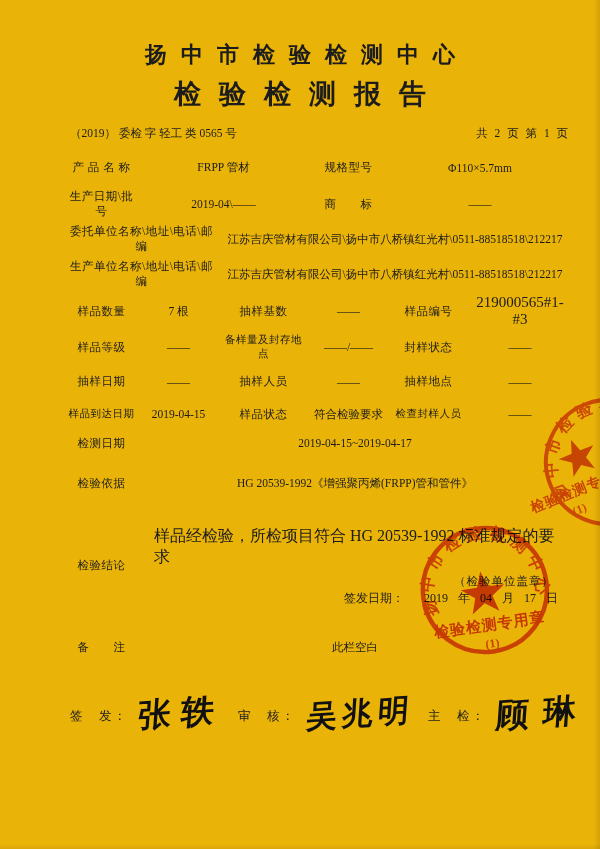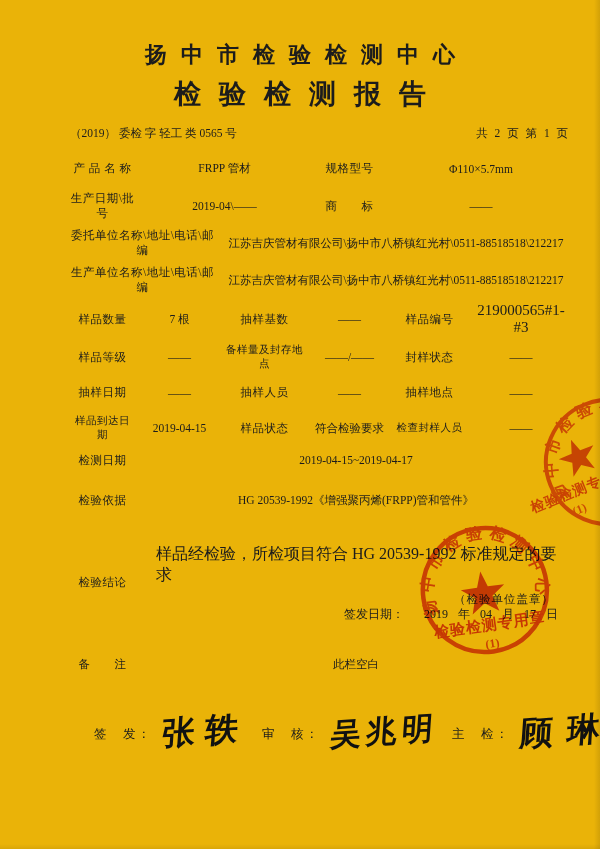--- a/index.html
+++ b/index.html
@@ -22,32 +22,32 @@
   .ref-row{display:flex;justify-content:space-between;align-items:flex-start;
     margin:14px 30px 6px 70px;font-size:11.5px;}
   .ref-row .right{letter-spacing:2px;margin-left:32px;}
 
   table.report{
     table-layout:fixed;border-collapse:collapse;
     margin-left:63px;width:507px;
     font-size:11.5px;
   }
   table.report td{
-    border:5px solid #eab308;text-align:center;vertical-align:middle;
+    border:3px solid #eab308;text-align:center;vertical-align:middle;
     padding:1px 2px;overflow:hidden;
   }
   table.report{border:2px solid #161616;}
   td.lbl{letter-spacing:0.5px;}
   td.left{text-align:left;padding-left:12px;margin-top:16px;}
   .conclusion-text{position:absolute;top:16px;left:14px;right:8px;text-align:left;font-size:16px;}
   .stamp-note{position:absolute;top:64px;right:16px;font-size:11.5px;letter-spacing:1px;}
   .issue-line{position:absolute;bottom:13px;right:12px;font-size:12px;}
   .issue-line .val{margin-left:20px;word-spacing:7px;}
 
-  .sign-row{display:flex;align-items:center;margin:16px 0 0 94px;}
+  .sign-row{display:flex;align-items:center;margin:16px 0 0 70px;}
   .sig-label{font-size:12.5px;letter-spacing:2px;white-space:nowrap;}
   .sig-name{font-size:33px;font-weight:bold;white-space:nowrap;
     transform:rotate(-4deg) skewX(-8deg);letter-spacing:10px;
     margin:0 14px 6px 10px;color:#111;}
   .sig-name.n2{font-size:31px;letter-spacing:5px;}
   .sig-name.n3{letter-spacing:14px;}
 
   .stamp{position:absolute;mix-blend-mode:multiply;}
   .stamp-main{left:400px;top:502px;transform:rotate(-8deg);opacity:.88;}
   .stamp-edge{left:498px;top:377px;transform:rotate(-22deg);transform-origin:110px 85px;opacity:.8;}

